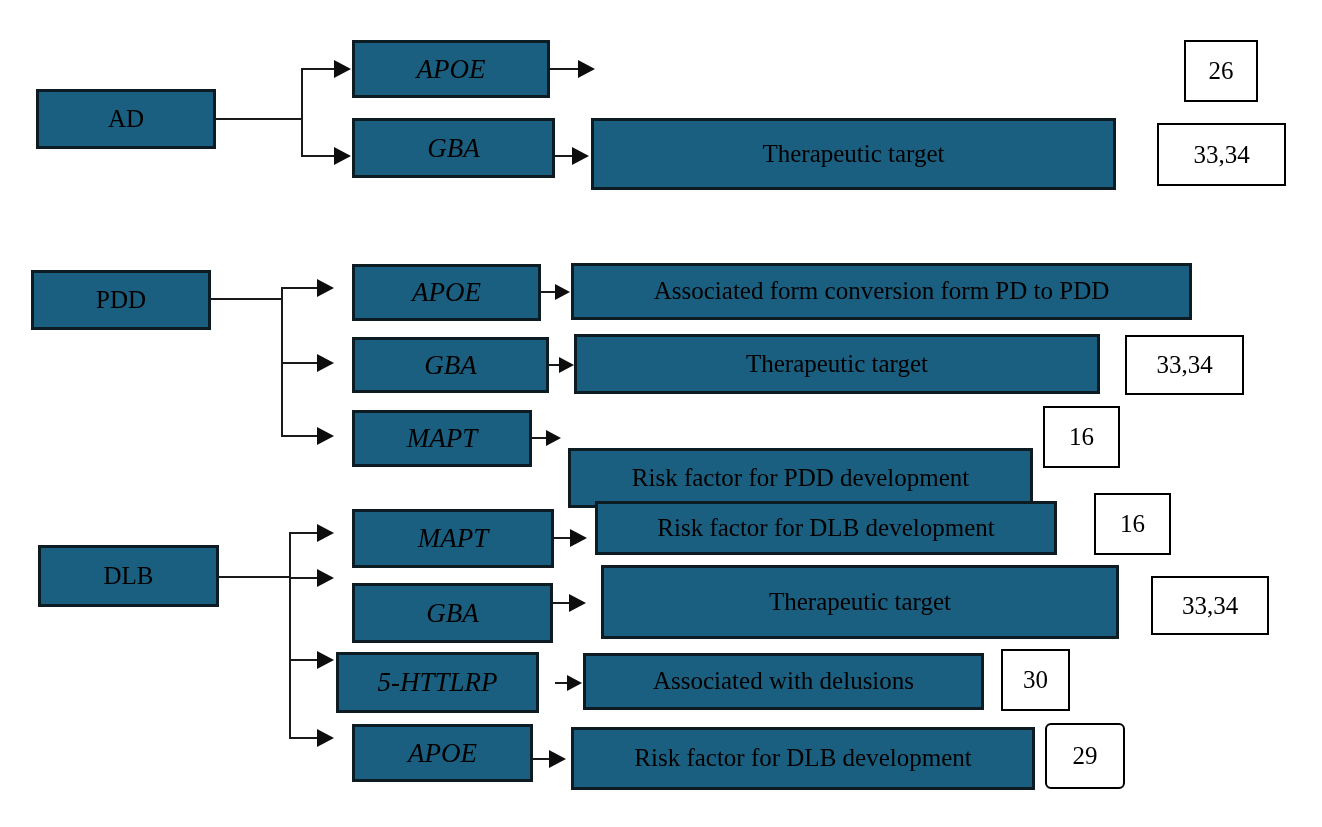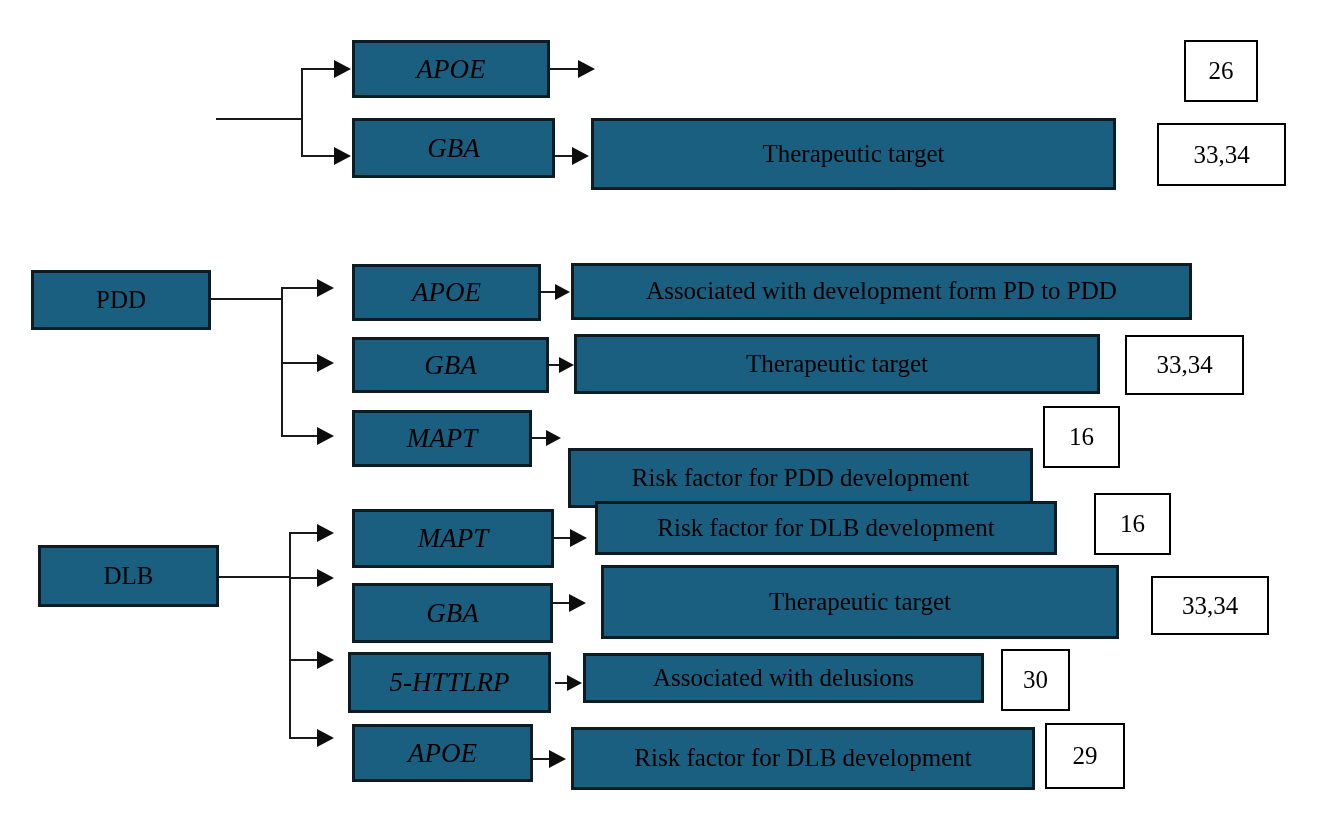--- a/index.html
+++ b/index.html
@@ -82,20 +82,21 @@
     border-top: 8px solid transparent;
     border-bottom: 8px solid transparent;
     border-left: 15px solid #0d0d0d;
   }
 </style>
 </head>
 <body>
 
 <div id="canvas">
 
+  <div class="box disease" style="left:36px; top:89px; width:180px; height:60px;">AD</div>
 
   <div class="hline" style="left:216px; top:118px; width:87px;"></div>
   <div class="vline" style="left:301px; top:68px; width:2px; height:88px;"></div>
   <div class="hline" style="left:301px; top:68px; width:35px;"></div>
   <div class="arrowhead" style="left:334px; top:60px;"></div>
   <div class="hline" style="left:301px; top:155px; width:35px;"></div>
   <div class="arrowhead" style="left:334px; top:147px;"></div>
 
   <div class="box gene" style="left:352px; top:40px; width:198px; height:58px;">APOE</div>
   <div class="hline" style="left:550px; top:68px; width:30px;"></div>
@@ -115,21 +116,21 @@
   <div class="hline" style="left:281px; top:287px; width:38px;"></div>
   <div class="arrowhead" style="left:317px; top:279px;"></div>
   <div class="hline" style="left:281px; top:362px; width:38px;"></div>
   <div class="arrowhead" style="left:317px; top:354px;"></div>
   <div class="hline" style="left:281px; top:435px; width:38px;"></div>
   <div class="arrowhead" style="left:317px; top:427px;"></div>
 
   <div class="box gene" style="left:352px; top:264px; width:189px; height:57px;">APOE</div>
   <div class="hline" style="left:541px; top:291px; width:16px;"></div>
   <div class="arrowhead small" style="left:555px; top:284px;"></div>
-  <div class="box desc" style="left:571px; top:263px; width:621px; height:57px;">Associated with development form PD to PDD</div>
+  <div class="box desc" style="left:571px; top:263px; width:621px; height:57px;">Associated form conversion form PD to PDD</div>
 
   <div class="box gene" style="left:352px; top:337px; width:197px; height:56px;">GBA</div>
   <div class="hline" style="left:549px; top:364px; width:12px;"></div>
   <div class="arrowhead small" style="left:559px; top:357px;"></div>
   <div class="box desc" style="left:574px; top:334px; width:526px; height:60px;">Therapeutic target</div>
   <div class="refbox" style="left:1125px; top:335px; width:119px; height:60px;">33,34</div>
 
   <div class="box gene" style="left:352px; top:410px; width:180px; height:57px;">MAPT</div>
   <div class="hline" style="left:532px; top:437px; width:16px;"></div>
   <div class="arrowhead small" style="left:546px; top:430px;"></div>
@@ -154,25 +155,25 @@
   <div class="arrowhead" style="left:570px; top:529px;"></div>
   <div class="box desc" style="left:595px; top:501px; width:462px; height:54px;">Risk factor for DLB development</div>
   <div class="refbox" style="left:1094px; top:493px; width:77px; height:62px;">16</div>
 
   <div class="box gene" style="left:352px; top:583px; width:201px; height:60px;">GBA</div>
   <div class="hline" style="left:553px; top:602px; width:18px;"></div>
   <div class="arrowhead" style="left:569px; top:594px;"></div>
   <div class="box desc" style="left:601px; top:565px; width:518px; height:74px;">Therapeutic target</div>
   <div class="refbox" style="left:1151px; top:576px; width:118px; height:59px;">33,34</div>
 
-  <div class="box gene" style="left:348px; top:652px; width:203px; height:61px;">5-HTTLRP</div>
+  <div class="box gene" style="left:336px; top:652px; width:203px; height:61px;">5-HTTLRP</div>
   <div class="hline" style="left:555px; top:682px; width:14px;"></div>
   <div class="arrowhead small" style="left:567px; top:675px;"></div>
-  <div class="box desc" style="left:583px; top:653px; width:401px; height:50px;">Associated with delusions</div>
+  <div class="box desc" style="left:583px; top:653px; width:401px; height:57px;">Associated with delusions</div>
   <div class="refbox" style="left:1001px; top:649px; width:69px; height:62px;">30</div>
 
   <div class="box gene" style="left:352px; top:724px; width:181px; height:58px;">APOE</div>
   <div class="hline" style="left:533px; top:758px; width:18px;"></div>
   <div class="arrowhead" style="left:549px; top:750px;"></div>
   <div class="box desc" style="left:571px; top:727px; width:464px; height:63px;">Risk factor for DLB development</div>
-  <div class="refbox" style="left:1045px; top:723px; width:80px; height:66px;">29</div>
+  <div class="refbox" style="left:1045px; top:723px; width:80px; height:66px;border-radius:6px;">29</div>
 
 </div>
 
 </body></html>

